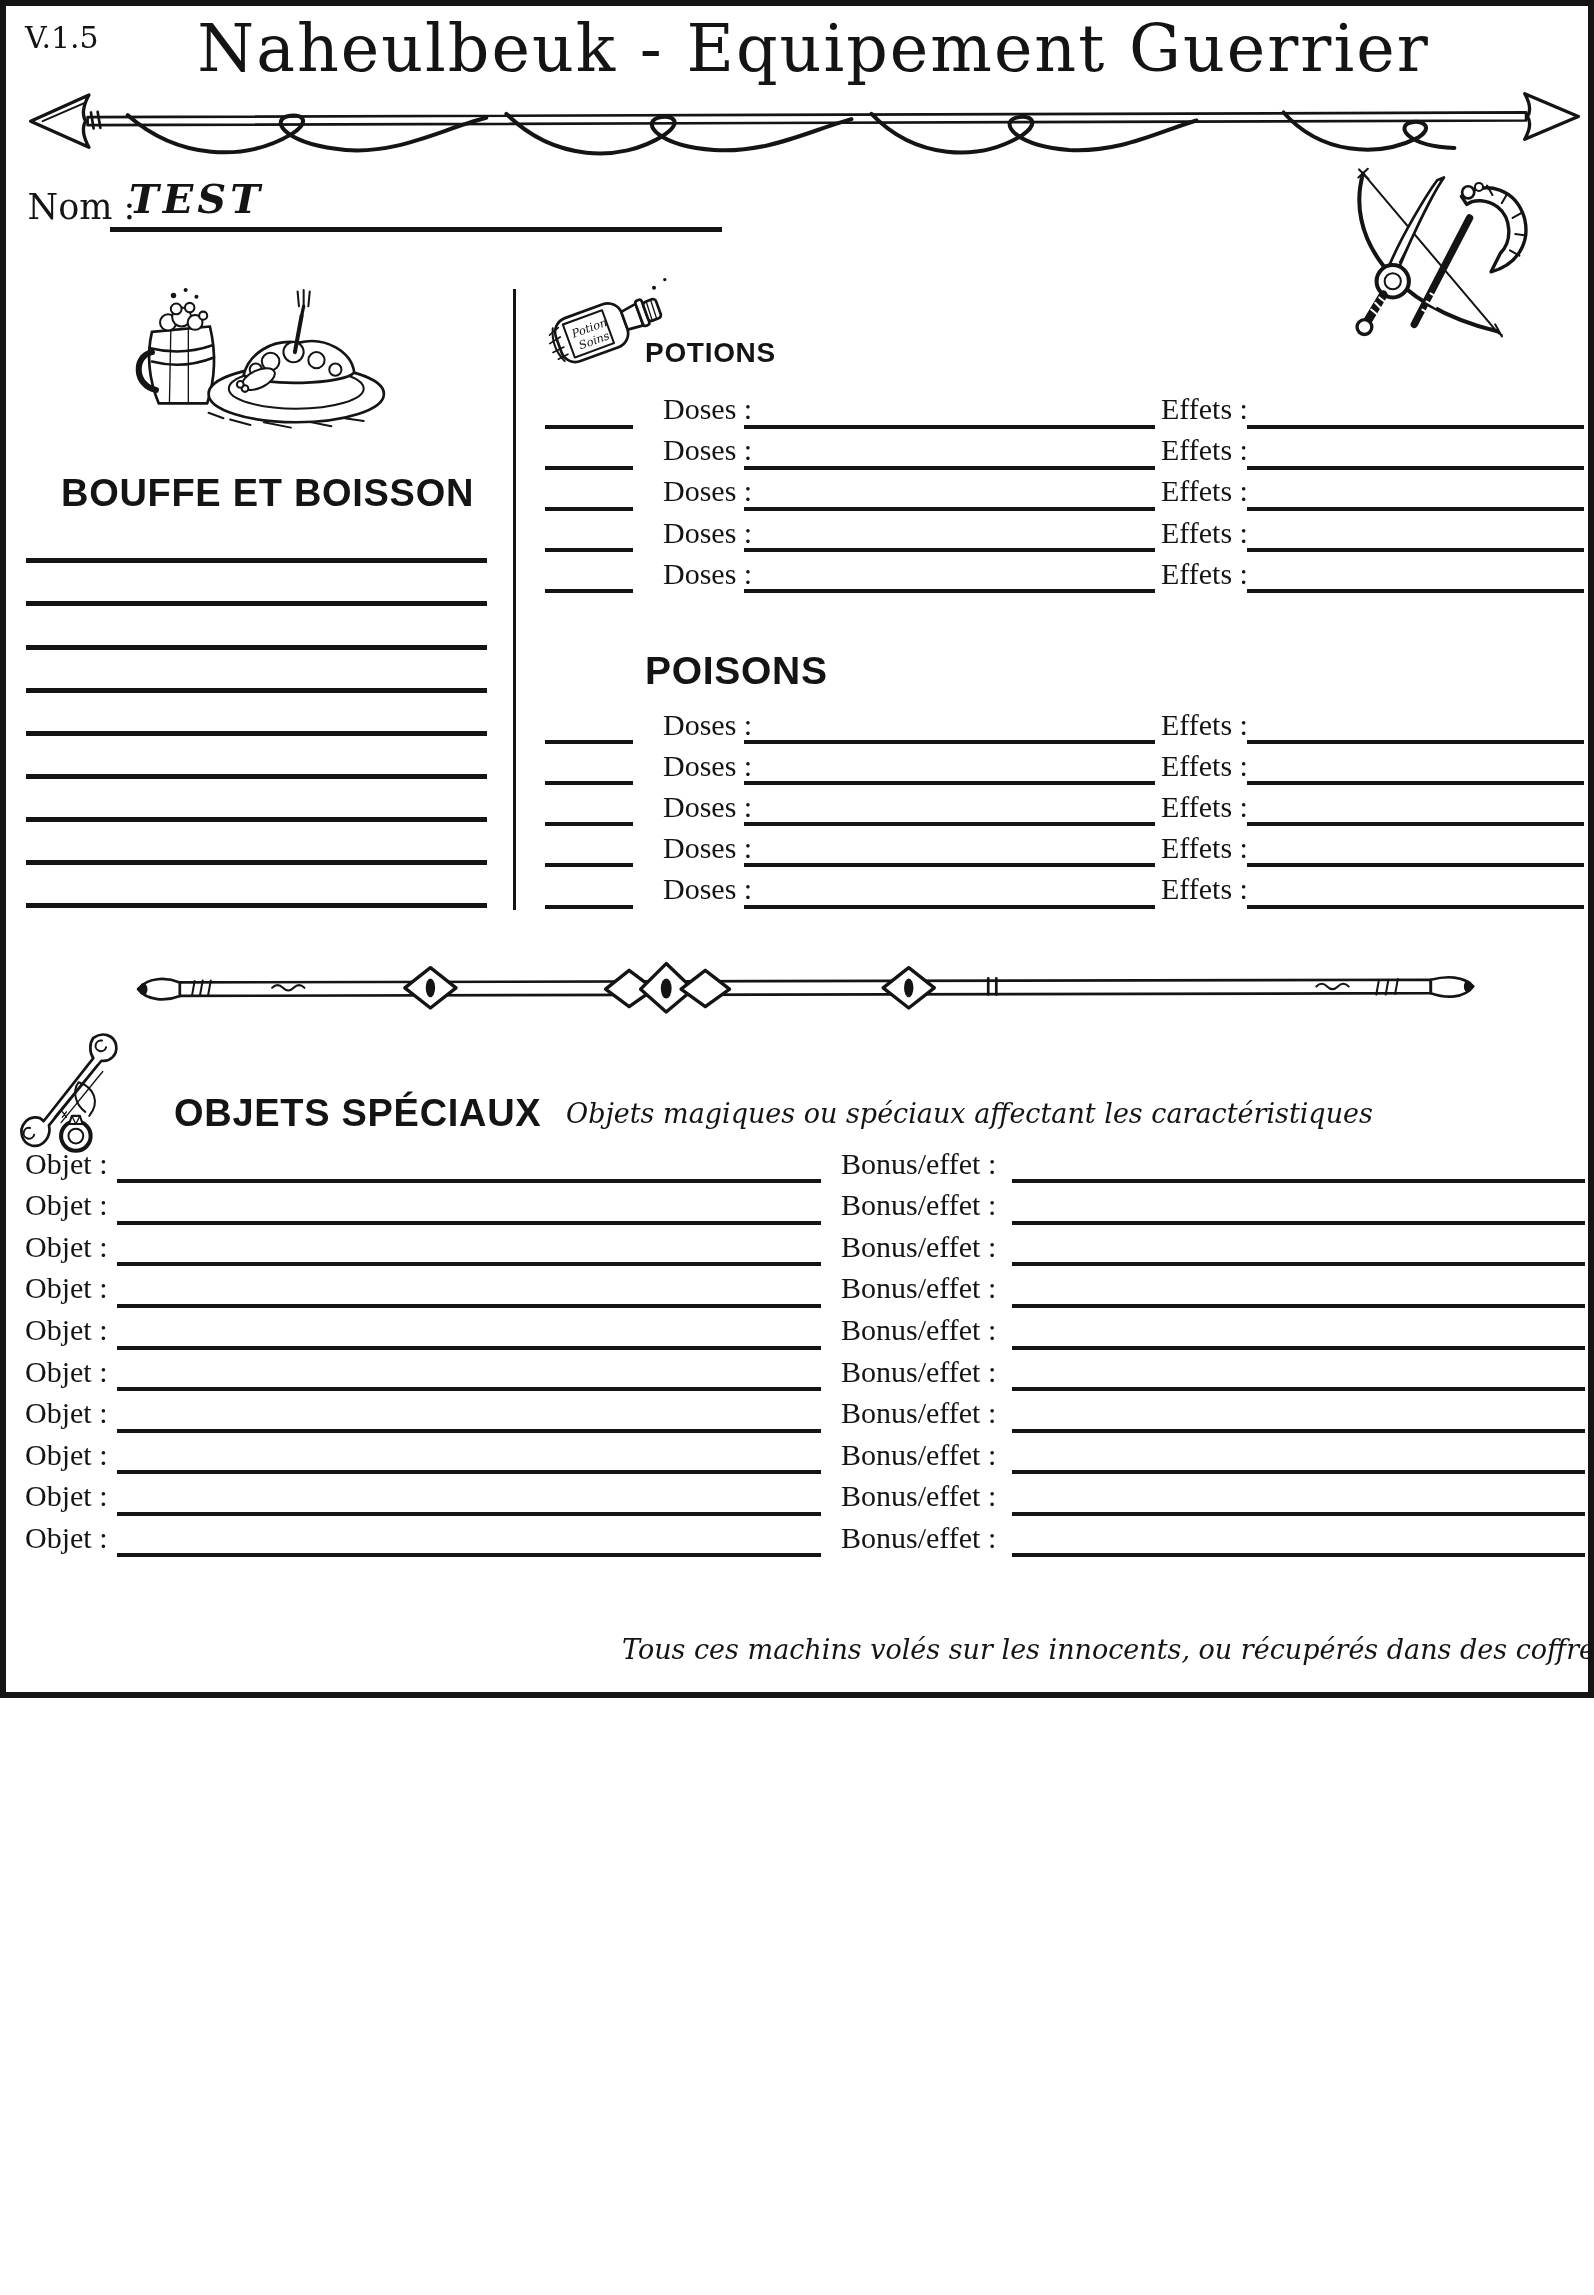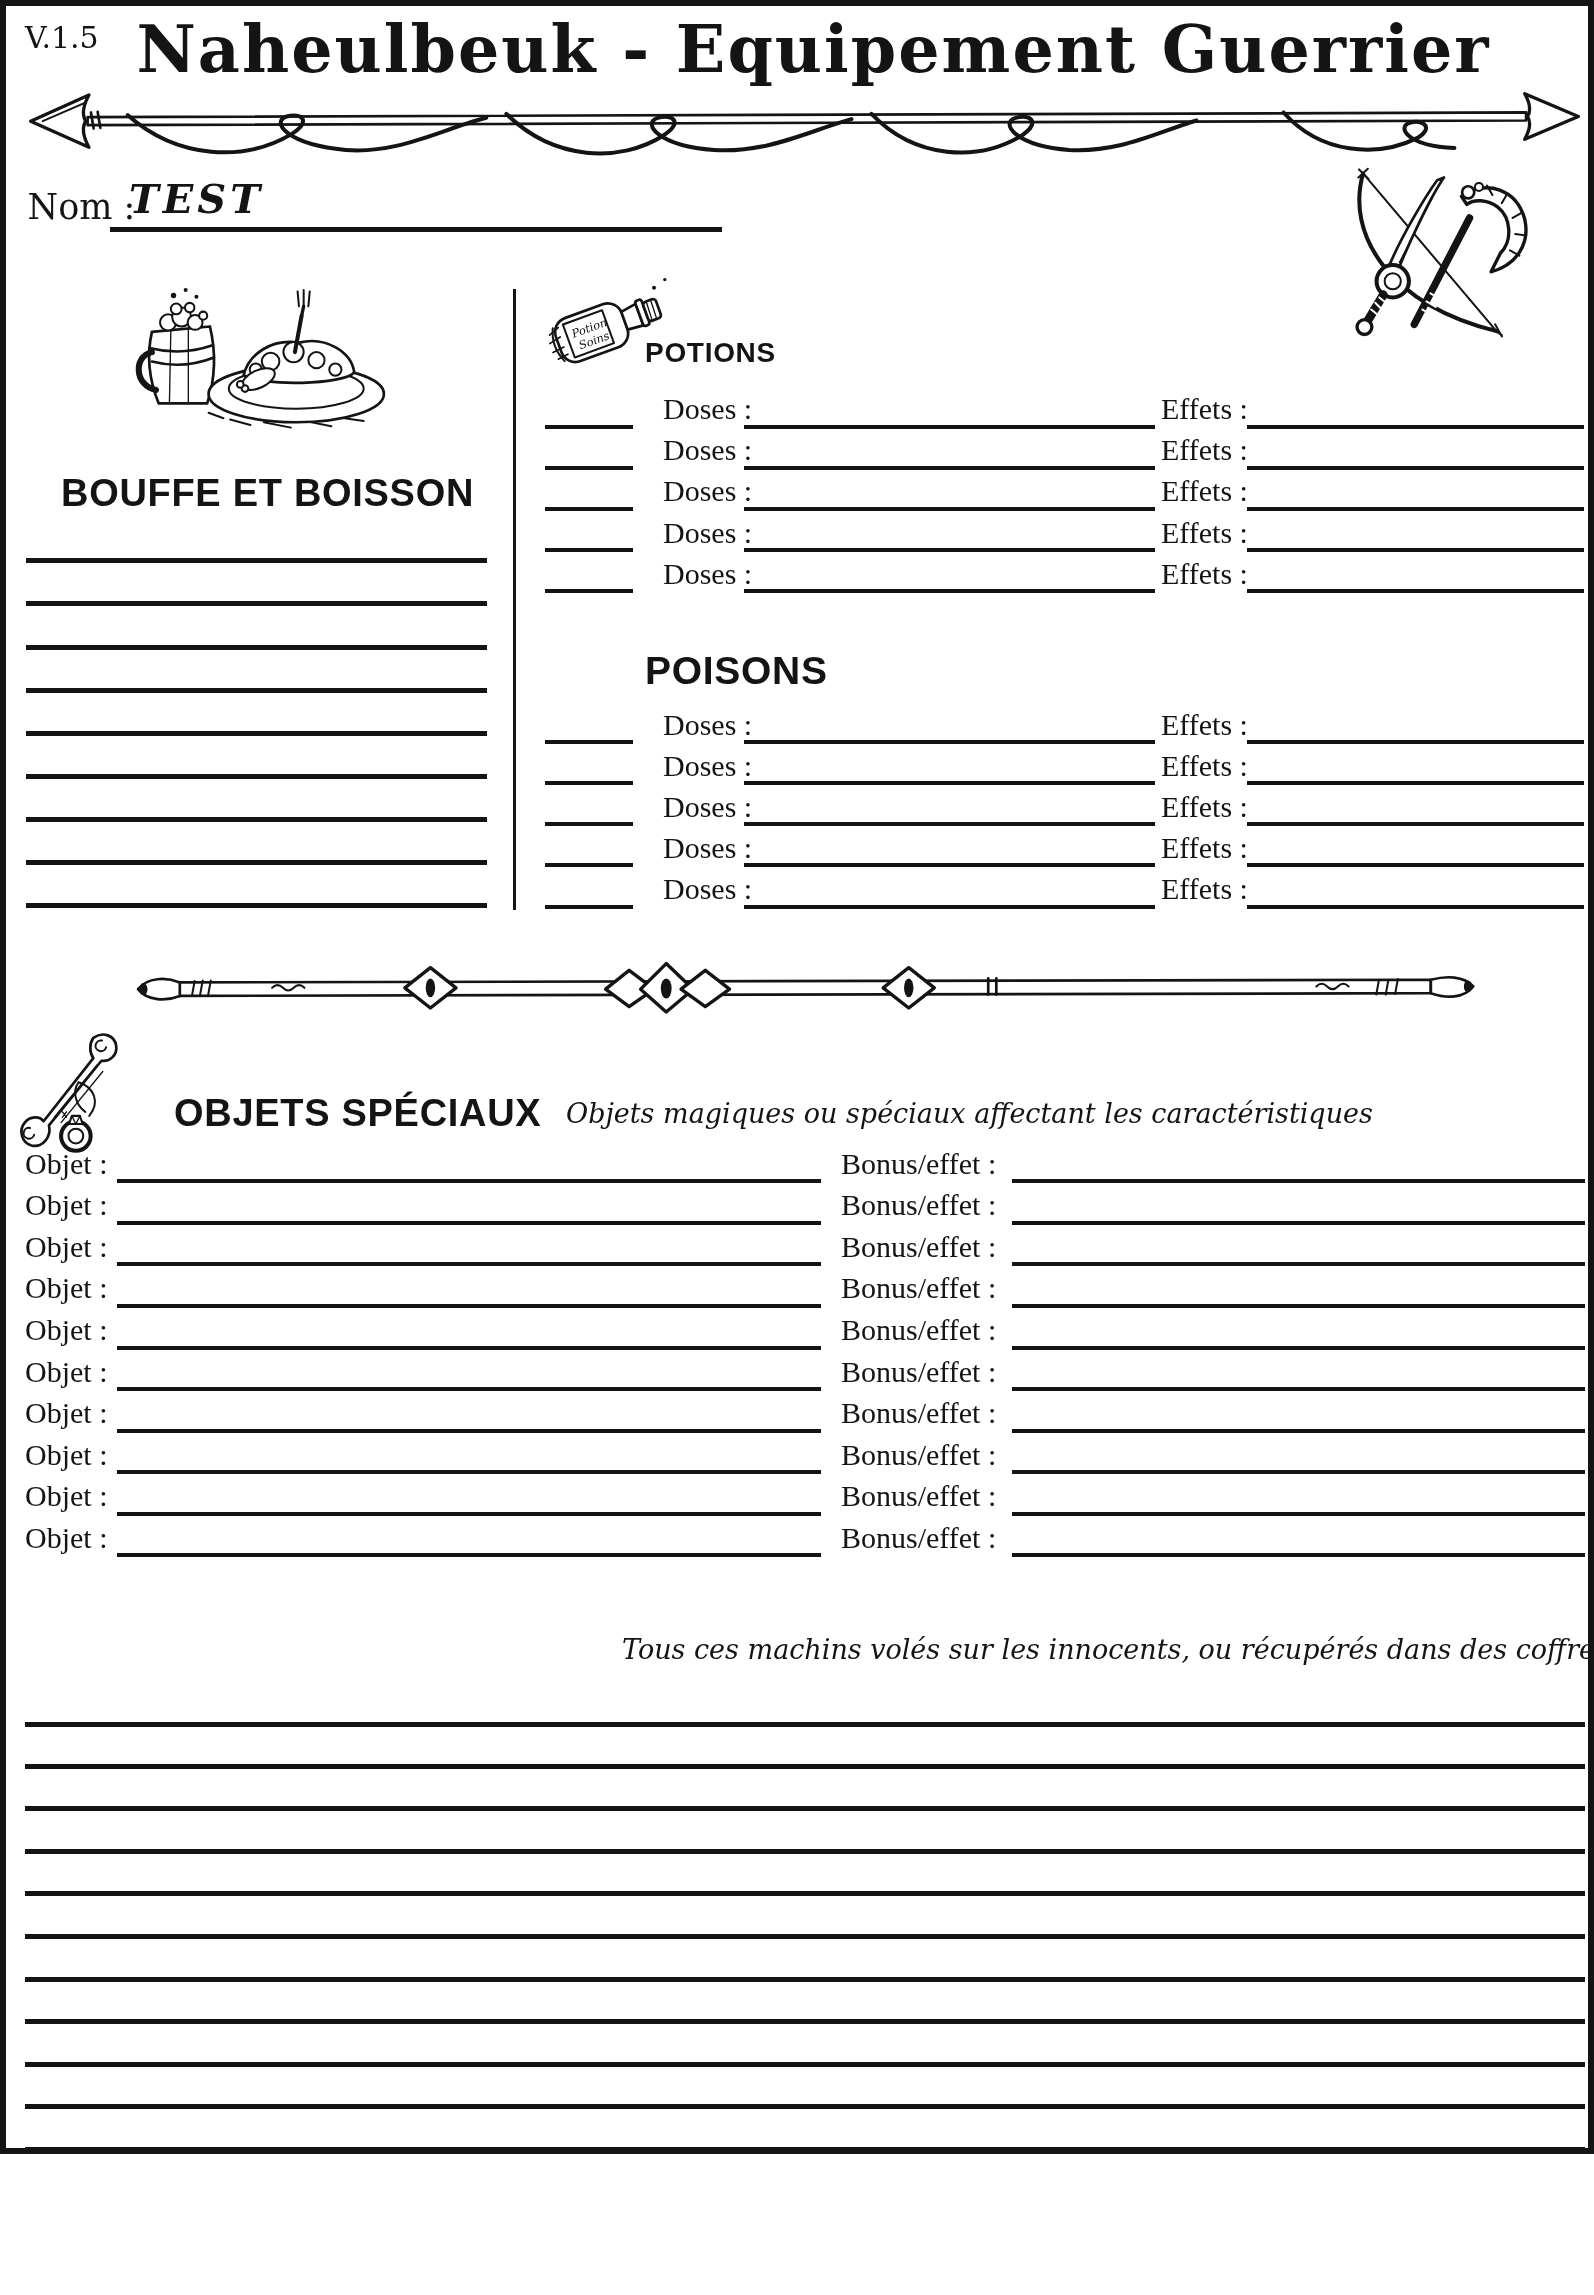--- a/index.html
+++ b/index.html
@@ -1,30 +1,30 @@
 <!DOCTYPE html>
 <html style="--ink: #141414; --paper: #ffffff;font-size:10.8px"><head>
 <meta charset="utf-8">
 <style>
   :root{ --ink:#141414; --paper:#ffffff; }
   html,body{margin:0;padding:0;background:#fff;}
   .sheet{
-    position:relative; width:1594px; height:2154px; box-sizing:border-box;
+    position:relative; width:1594px; height:1698px; box-sizing:border-box;
     background:var(--paper); border:6.7px solid var(--ink); overflow:hidden;
     font-family:"DejaVu Serif",serif; color:var(--ink);
   }
   .layer{position:absolute;left:0;top:0;width:100%;height:100%;}
   .line{position:absolute;background:var(--ink);}
   .label{position:absolute;font-family:Liberation Serif, serif;font-size:30px;line-height:31px;white-space:nowrap;color:var(--ink);}
   .heading{position:absolute;font-family:"Liberation Sans",sans-serif;font-weight:bold;white-space:nowrap;color:var(--ink);}
   .subtitle{position:absolute;font-family:"DejaVu Serif",serif;font-style:italic;font-size:27px;line-height:30px;white-space:nowrap;color:var(--ink);}
   .version{position:absolute;left:19px;top:13.5px;font-size:30px;}
   .title{
     position:absolute;left:94px;right:61px;top:5.4px;text-align:center;
-    font-family:"DejaVu Serif",serif;font-weight:bold;font-size:65px;letter-spacing:2px;white-space:nowrap;
+    font-family:"DejaVu Serif",serif;font-weight:normal;font-size:65px;letter-spacing:2px;white-space:nowrap;
   }
   .nom-label{position:absolute;left:21.6px;top:182px;font-size:35px;line-height:38px;}
   .nom-value{position:absolute;left:123px;top:171px;font-size:40px;line-height:43px;font-style:italic;font-weight:bold;letter-spacing:4px;}
   .nom-underline{left:104px;top:221px;width:612px;height:4.7px;}
   .v-divider{left:507px;top:283px;width:3.4px;height:621px;}
   .h-food{left:55px;top:466px;font-size:38px;letter-spacing:0.7px;}
   .h-potions{left:639px;top:331px;font-size:28px;letter-spacing:0.7px;}
   .h-poisons{left:639px;top:643px;font-size:39px;letter-spacing:0.7px;}
   .h-objets{left:168px;top:1086px;font-size:38px;letter-spacing:0.7px;}
   .h-butin{left:19px;top:1621px;font-size:38px;letter-spacing:0.7px;}

